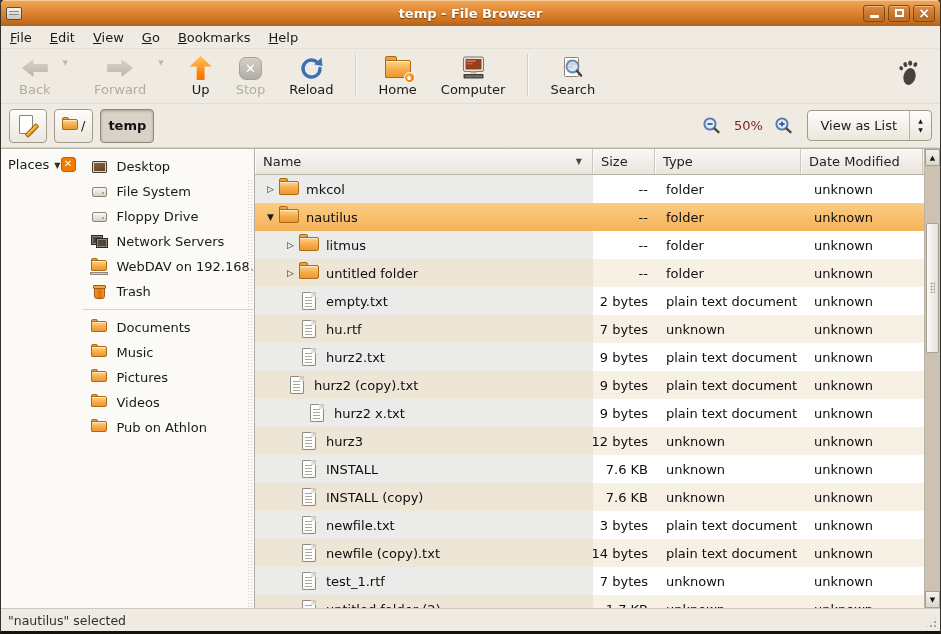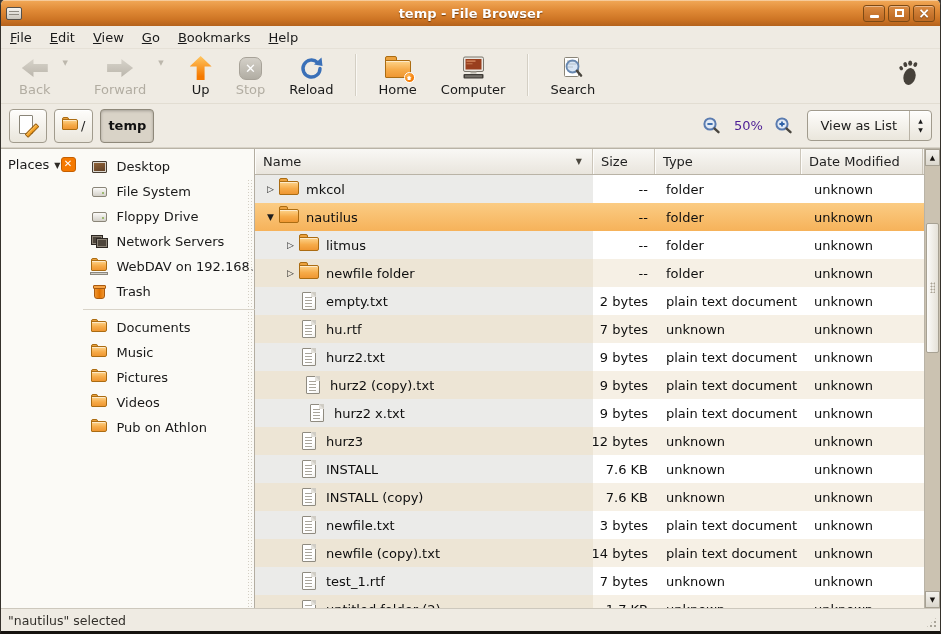--- a/index.html
+++ b/index.html
@@ -106,21 +106,21 @@
   .locbar { height:44px; flex:0 0 44px; display:flex; align-items:center; padding:0 8px;
     background:#efebe3; border-bottom:1px solid #d8d3c8; }
   .lbtn { height:34px; min-width:38px; border:1px solid #a19b8d; border-radius:4px; margin-right:7px;
     background:linear-gradient(#fefdfb,#eae6dc); box-shadow:inset 0 1px 0 #fff;
     display:flex; align-items:center; justify-content:center; gap:3px; padding:0 7px; }
   .lbtn .rootlbl { font-size:13px; color:#1a1a1a; }
   .lbtn.pressed { background:#d9d3c7; box-shadow:inset 0 1px 3px rgba(0,0,0,.25); border-color:#8e887a; }
   .lbtn.pressed .pathlbl { font-weight:bold; font-size:13px; color:#111; }
   .zoomctl { margin-left:auto; display:flex; align-items:center; gap:6px; }
   .zoombtn { width:26px; height:26px; display:flex; align-items:center; justify-content:center; border-radius:3px; }
-  .zoomlvl { font-size:13px; color:#4c1d95; min-width:34px; text-align:center; }
+  .zoomlvl { font-size:13px; color:#7f1d1d; min-width:34px; text-align:center; }
   .viewcombo { height:31px; margin-left:10px; border:1px solid #a19b8d; border-radius:4px;
     background:linear-gradient(#fefdfb,#eae6dc); box-shadow:inset 0 1px 0 #fff;
     display:flex; align-items:center; }
   .viewcombo .vlabel { font-size:13px; color:#1a1a1a; padding:0 12px; }
   .viewcombo .spin { border-left:1px solid #b9b3a6; height:100%; width:22px; display:flex;
     flex-direction:column; align-items:center; justify-content:center; font-size:6px; color:#1a1a1a; line-height:1.4; }
 
   
   .content { flex:1 1 auto; display:flex; min-height:0; border-top:1px solid #b9b3a6; }
 
@@ -503,21 +503,21 @@
           </div>
           <div class="row shade-b">
             <div class="cell c-name" style="padding-left:28px">
               <span class="expander">▷</span>
               <span class="fico">
                 <span class="fold">
                   <span class="ftab"></span>
                   <span class="fbody"></span>
                 </span>
               </span>
-              <span class="flabel">newfile folder</span>
+              <span class="flabel">untitled folder</span>
             </div>
             <div class="cell c-size">--</div>
             <div class="cell c-type">folder</div>
             <div class="cell c-date">unknown</div>
           </div>
           <div class="row shade-a">
             <div class="cell c-name" style="padding-left:28px">
               <span class="expander"></span>
               <span class="fico">
                 <span class="ic-file"></span>
@@ -546,21 +546,21 @@
               <span class="fico">
                 <span class="ic-file"></span>
               </span>
               <span class="flabel">hurz2.txt</span>
             </div>
             <div class="cell c-size">9 bytes</div>
             <div class="cell c-type">plain text document</div>
             <div class="cell c-date">unknown</div>
           </div>
           <div class="row shade-b">
-            <div class="cell c-name" style="padding-left:32px">
+            <div class="cell c-name" style="padding-left:16px">
               <span class="expander"></span>
               <span class="fico">
                 <span class="ic-file"></span>
               </span>
               <span class="flabel">hurz2 (copy).txt</span>
             </div>
             <div class="cell c-size">9 bytes</div>
             <div class="cell c-type">plain text document</div>
             <div class="cell c-date">unknown</div>
           </div>

